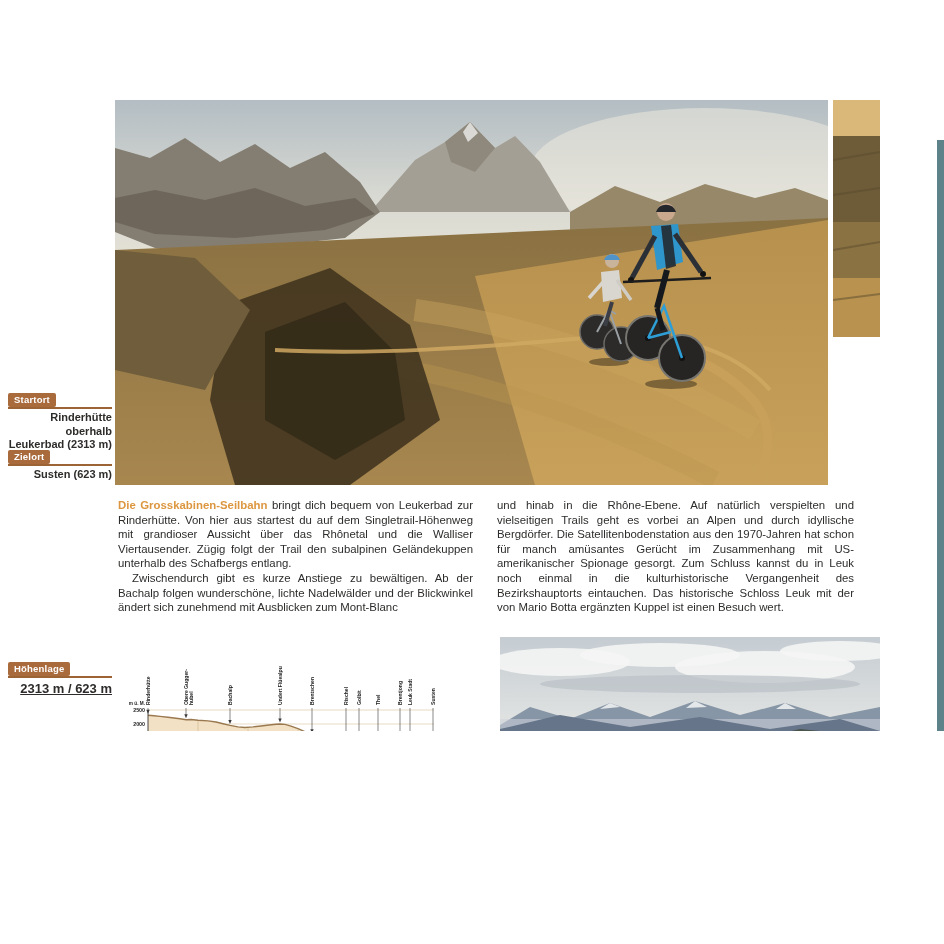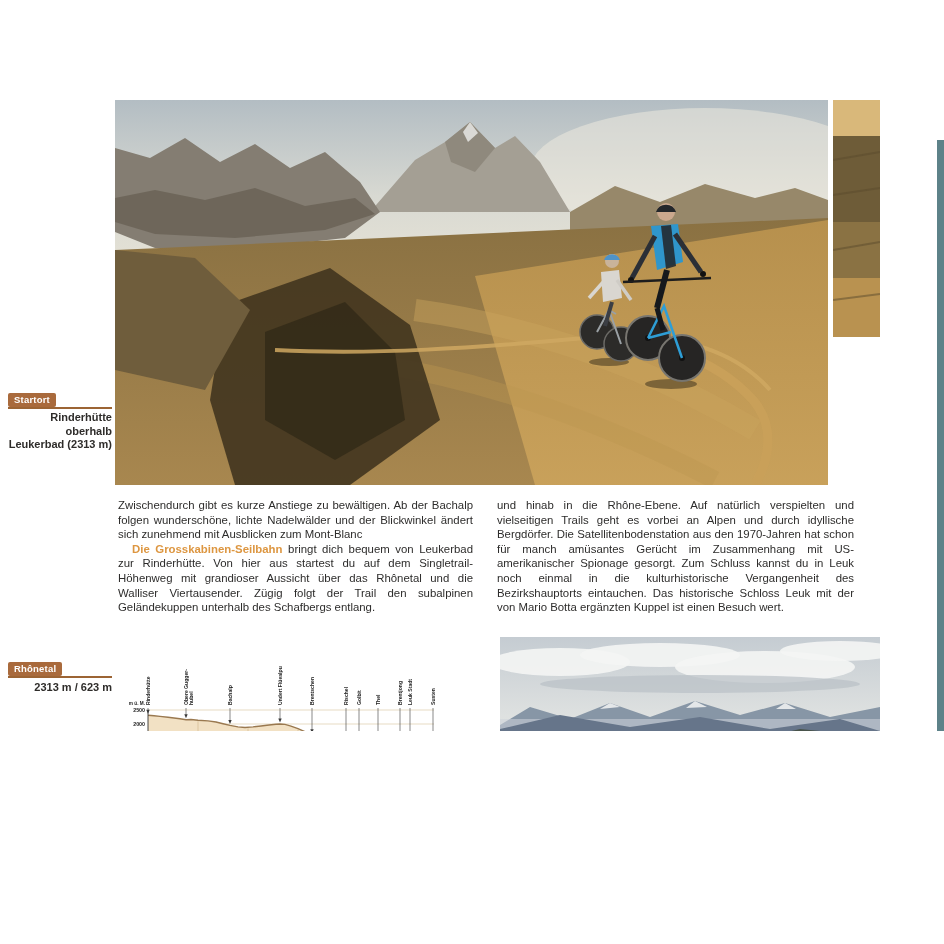--- a/index.html
+++ b/index.html
@@ -8,21 +8,21 @@
   .abs{position:absolute;}
   
   .photo{position:absolute;overflow:hidden;background:#b09362;}
   .photo svg{display:block;}
   
   .badge-group{position:absolute;left:8px;width:104px;}
   .badge-rule{border-bottom:2px solid #9c6434;padding-bottom:0px;}
   .badge{display:inline-block;background:#a96a3c;color:#fff;font-size:9.5px;font-weight:bold;
          padding:1px 6px 2px 6px;border-radius:2px;letter-spacing:.2px;}
   .badge-value{margin-top:2px;text-align:right;font-size:11px;font-weight:600;color:#2e2c2a;line-height:13.5px;}
-  .stat-value{margin-top:3px;text-align:right;font-size:11px;font-weight:bold;color:#2e2c2a;}
+  .stat-value{margin-top:3px;text-align:right;font-size:13px;font-weight:bold;color:#2e2c2a;text-decoration:underline;}
   
   .col{position:absolute;font-size:11.4px;line-height:14.6px;color:#2d2c2b;text-align:justify;}
   .col p{margin:0;}
   .col p+p{text-indent:14px;}
   .lead{color:#dd9640;font-weight:bold;}
   
   .footer{position:absolute;left:0;top:806px;width:944px;height:26px;background:#5d8289;}
   .pageno{position:absolute;top:7px;color:#ffffff;font-weight:bold;font-size:12px;letter-spacing:1px;}
   .crumbs{position:absolute;top:9px;left:0;width:447px;text-align:right;font-size:7.5px;
           color:#c8b896;letter-spacing:.6px;font-weight:bold;}
@@ -119,31 +119,35 @@
       <path d="M0,60 L47,52 M0,95 L47,88 M0,150 L47,142 M0,200 L47,194" stroke="#5a4a2c" stroke-width="2" opacity=".5" fill="none"></path>
     </svg>
   </div>
 
   <div class="edge-strip" style="left:937px;top:140px;width:7px;height:658px;"></div>
 
   <div class="badge-group" style="top:389px;">
     <div class="badge-rule"><span class="badge">Startort</span></div>
     <div class="badge-value">Rinderhütte oberhalb Leukerbad (2313 m)</div>
   </div>
+  <div class="badge-group" style="top:446px;">
+    <div class="badge-rule"><span class="badge">Zielort</span></div>
+    <div class="badge-value">Susten (623 m)</div>
+  </div>
 
   <div class="col" style="left:118px;top:498px;width:355px;">
+    <p><span class="lead">Die Grosskabinen-Seilbahn</span><span> bringt dich bequem von Leukerbad zur Rinderhütte. Von hier aus startest du auf dem Singletrail-Höhenweg mit grandioser Aussicht über das Rhônetal und die Walliser Viertausender. Zügig folgt der Trail den subalpinen Geländekuppen unterhalb des Schafbergs entlang.</span></p>
     <p>Zwischendurch gibt es kurze Anstiege zu bewältigen. Ab der Bachalp folgen wunderschöne, lichte Nadelwälder und der Blickwinkel ändert sich zunehmend mit Ausblicken zum Mont-Blanc</p>
-    <p><span class="lead">Die Grosskabinen-Seilbahn</span><span> bringt dich bequem von Leukerbad zur Rinderhütte. Von hier aus startest du auf dem Singletrail-Höhenweg mit grandioser Aussicht über das Rhônetal und die Walliser Viertausender. Zügig folgt der Trail den subalpinen Geländekuppen unterhalb des Schafbergs entlang.</span></p>
   </div>
   <div class="col" style="left:497px;top:498px;width:357px;">
     <p>und hinab in die Rhône-Ebene. Auf natürlich verspielten und vielseitigen Trails geht es vorbei an Alpen und durch idyllische Bergdörfer. Die Satellitenbodenstation aus den 1970-Jahren hat schon für manch amüsantes Gerücht im Zusammenhang mit US-amerikanischer Spionage gesorgt. Zum Schluss kannst du in Leuk noch einmal in die kulturhistorische Vergangenheit des Bezirkshauptorts eintauchen. Das historische Schloss Leuk mit der von Mario Botta ergänzten Kuppel ist einen Besuch wert.</p>
   </div>
 
   <div class="badge-group" style="top:658px;">
-    <div class="badge-rule"><span class="badge">Rhônetal</span></div>
+    <div class="badge-rule"><span class="badge">Höhenlage</span></div>
     <div class="stat-value">2313 m / 623 m</div>
   </div>
   <div class="badge-group" style="top:742px;">
     <div class="badge-rule"><span class="badge">Abstieg</span></div>
     <div class="stat-value">2022 m</div>
   </div>
 
   <svg id="chart-svg" class="abs" style="left:115px;top:648px;" width="330" height="135" viewBox="0 0 330 135">
       <line x1="33" y1="104" x2="319" y2="104" stroke="#dccbaa" stroke-width="0.7"></line>
       <line x1="33" y1="90" x2="319" y2="90" stroke="#dccbaa" stroke-width="0.7"></line>

